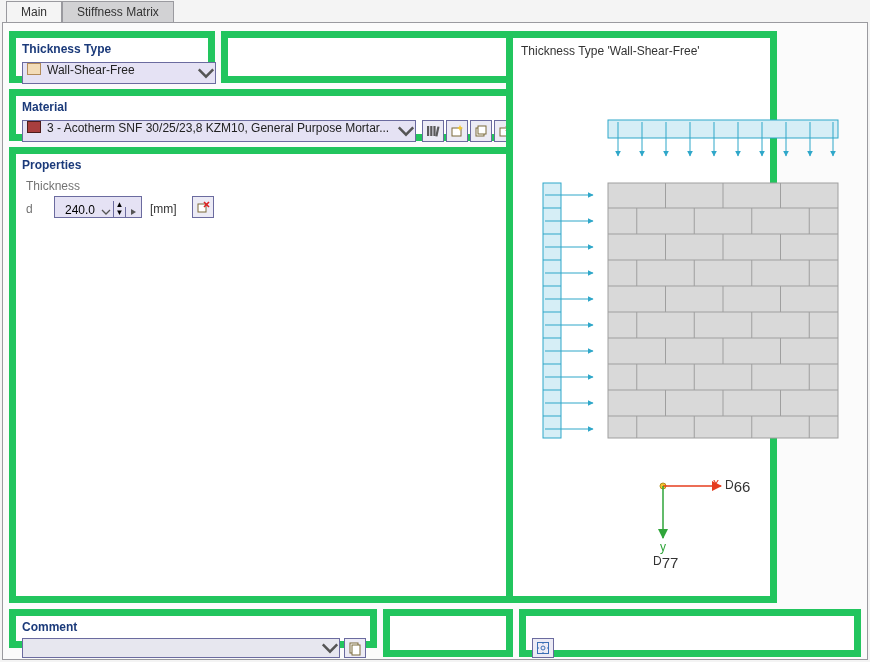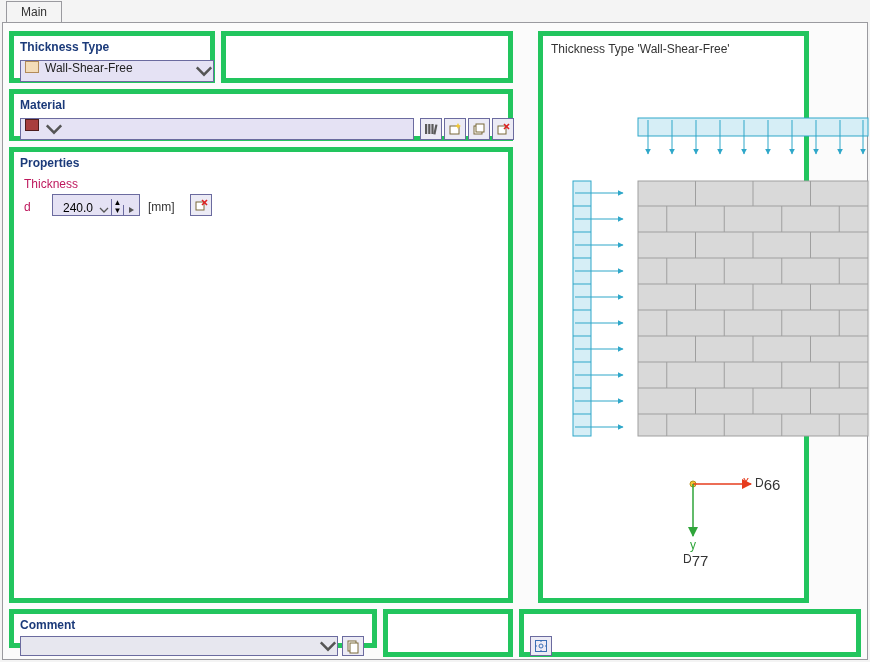--- a/index.html
+++ b/index.html
@@ -23,21 +23,21 @@
   }
   *{box-sizing:border-box;font-family:"Segoe UI",Tahoma,Arial,sans-serif;font-size:12px;}
   body{margin:0;background:var(--bg);}
   .frame{width:870px;height:662px;position:relative;background:var(--bg);border:0 solid transparent;}
   
   .tabs{position:absolute;left:6px;top:0;height:22px;display:flex;}
   .tab{border:1px solid var(--tabBorder);border-bottom:none;padding:3px 14px 3px 14px;margin-right:0;color:#333;background:var(--bg);position:relative;top:1px;cursor:pointer;}
   .tab.active{background:var(--tabActive);}
   .page{position:absolute;left:2px;top:22px;right:2px;bottom:2px;border:1px solid var(--tabBorder);background:var(--groupbg);}
   
-  .groupbox{position:absolute;background:var(--panel);border:5px solid #22c55e;}
+  .groupbox{position:absolute;background:var(--panel);border:7px solid #22c55e;}
   .grouptitle{position:absolute;left:6px;top:4px;color:var(--heading);font-weight:600;}
   
   #gThick{left:6px;top:8px;width:206px;height:52px;}
   #gBlank{left:218px;top:8px;width:292px;height:52px;}
   .select{position:absolute;display:flex;background:var(--field);border:1px solid var(--fieldBorder);}
   .select .sw{width:14px;height:12px;margin:0 6px 0 4px;border:1px solid #b28b5a;background:#f3dcb8;flex:none;}
   .select .txt{flex:1;white-space:nowrap;overflow:hidden;text-overflow:ellipsis;color:#222;}
   .select .chev{width:18px;height:100%;display:flex;align-items:center;justify-content:center;color:#555;}
   #selThick{left:6px;top:24px;width:194px;height:22px;}
   
@@ -45,53 +45,54 @@
   #selMat{left:6px;top:24px;width:394px;height:22px;}
   #selMat .sw{background:#a83e3e;border:1px solid #4d1c1c;}
   .iconbtn{position:absolute;width:22px;height:22px;border:1px solid var(--fieldBorder);background:var(--iconbg);display:flex;align-items:center;justify-content:center;cursor:pointer;}
   .iconbtn svg{width:16px;height:16px;}
   #btnLib{left:406px;top:24px;}
   #btnNew{left:430px;top:24px;}
   #btnDup{left:454px;top:24px;}
   #btnDel{left:478px;top:24px;}
   
   #gProp{left:6px;top:124px;width:504px;height:456px;}
-  .proplbl{position:absolute;color:#be185d;}
+  .proplbl{position:absolute;color:#737373;}
   #lblThk{left:10px;top:25px;}
   #lblD{left:10px;top:48px;}
   .spin{position:absolute;display:flex;align-items:flex-end;background:var(--field);border:1px solid var(--fieldBorder);height:22px;}
   #spinD{left:38px;top:42px;width:88px;}
   .spin .val{flex:1;text-align:right;padding-right:4px;}
   .spin .unitchev{width:14px;display:flex;align-items:center;justify-content:center;color:#555;}
   .spin .steppers{width:12px;display:flex;flex-direction:column;border-left:1px solid var(--fieldBorder);}
   .spin .steppers div{flex:1;display:flex;align-items:center;justify-content:center;font-size:8px;line-height:1;cursor:pointer;}
   .spin .apply{width:16px;display:flex;align-items:center;justify-content:center;border-left:1px solid var(--fieldBorder);}
   #lblUnit{left:134px;top:48px;color:#333;}
   #btnDelProp{left:176px;top:42px;}
   
   #gComment{left:6px;top:586px;width:368px;height:39px;}
   #selComment{left:6px;top:22px;width:318px;height:20px;background:#e7e7ef;}
   #selComment .txt{padding-left:6px;}
   #btnPickComment{left:328px;top:22px;width:22px;height:20px;}
   #gComment2{left:380px;top:586px;width:130px;height:48px;}
   
-  #gPreview{left:535px;top:8px;width:271px;height:572px;}
+  #gPreview{left:503px;top:8px;width:271px;height:572px;}
   #prevTitle{position:absolute;left:8px;top:6px;color:#333;}
   #gPreview2{left:516px;top:586px;width:342px;height:48px;}
   #btnZoom{left:6px;top:22px;width:22px;height:20px;}
   
   .axislbl{position:absolute;color:#333;}
   .subscript{font-size:15px;vertical-align:sub;}
 </style>
 </head>
 <body>
 
 <div class="frame">
   <div class="tabs">
     <div class="tab">Main</div>
+    <div class="tab active">Stiffness Matrix</div>
   </div>
   <div class="page">
 
     <div id="gThick" class="groupbox">
       <div class="grouptitle">Thickness Type</div>
       <div id="selThick" class="select">
         <div class="sw"></div>
         <div class="txt">Wall-Shear-Free</div>
         <div class="chev">
           <svg viewBox="0 0 10 10">
@@ -99,20 +100,21 @@
             </svg>
         </div>
       </div>
     </div>
     <div id="gBlank" class="groupbox"></div>
 
     <div id="gMat" class="groupbox">
       <div class="grouptitle">Material</div>
       <div id="selMat" class="select">
         <div class="sw"></div>
+        <div class="txt">3 - Acotherm SNF 30/25/23,8 KZM10, General Purpose Mortar...</div>
         <div class="chev">
           <svg viewBox="0 0 10 10">
               <path d="M1 3 L5 7 L9 3" fill="none" stroke="#555" stroke-width="1.4"></path>
             </svg>
         </div>
       </div>
       <div id="btnLib" class="iconbtn">
         <svg viewBox="0 0 16 16">
             <rect x="2" y="3" width="2.2" height="10" fill="#5a5a5a"></rect>
             <rect x="5.2" y="3" width="2.2" height="10" fill="#5a5a5a"></rect>

